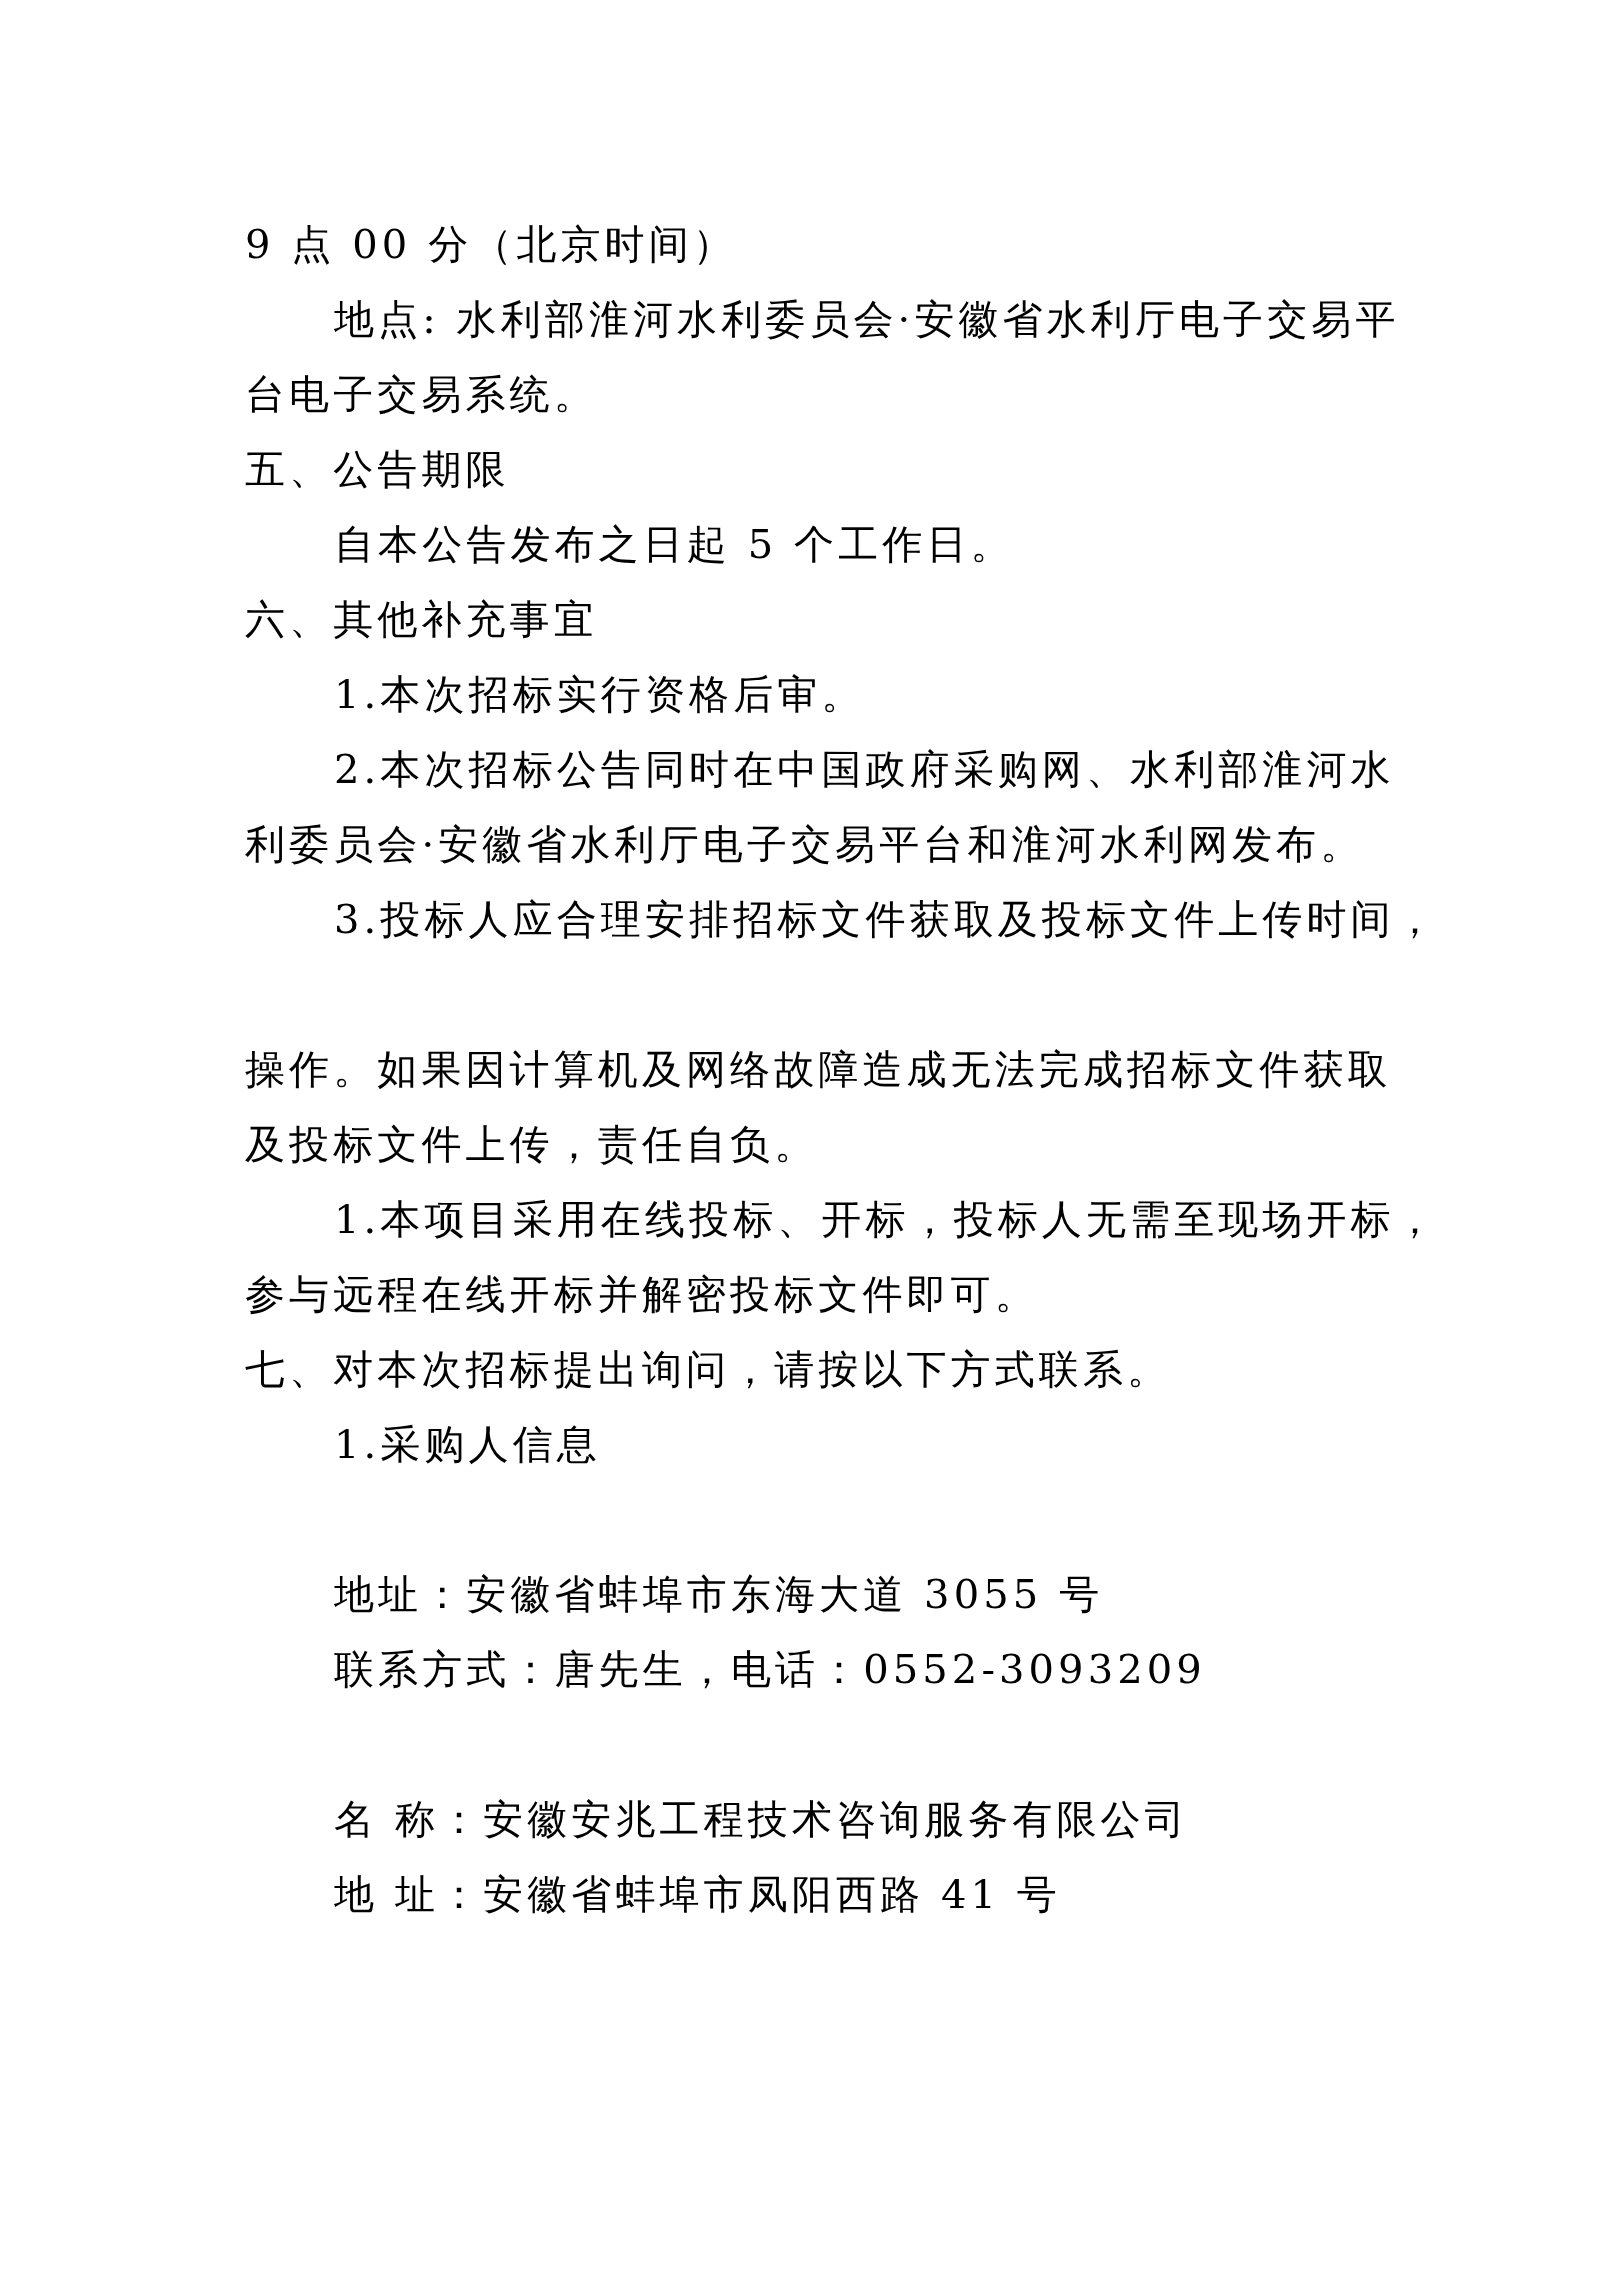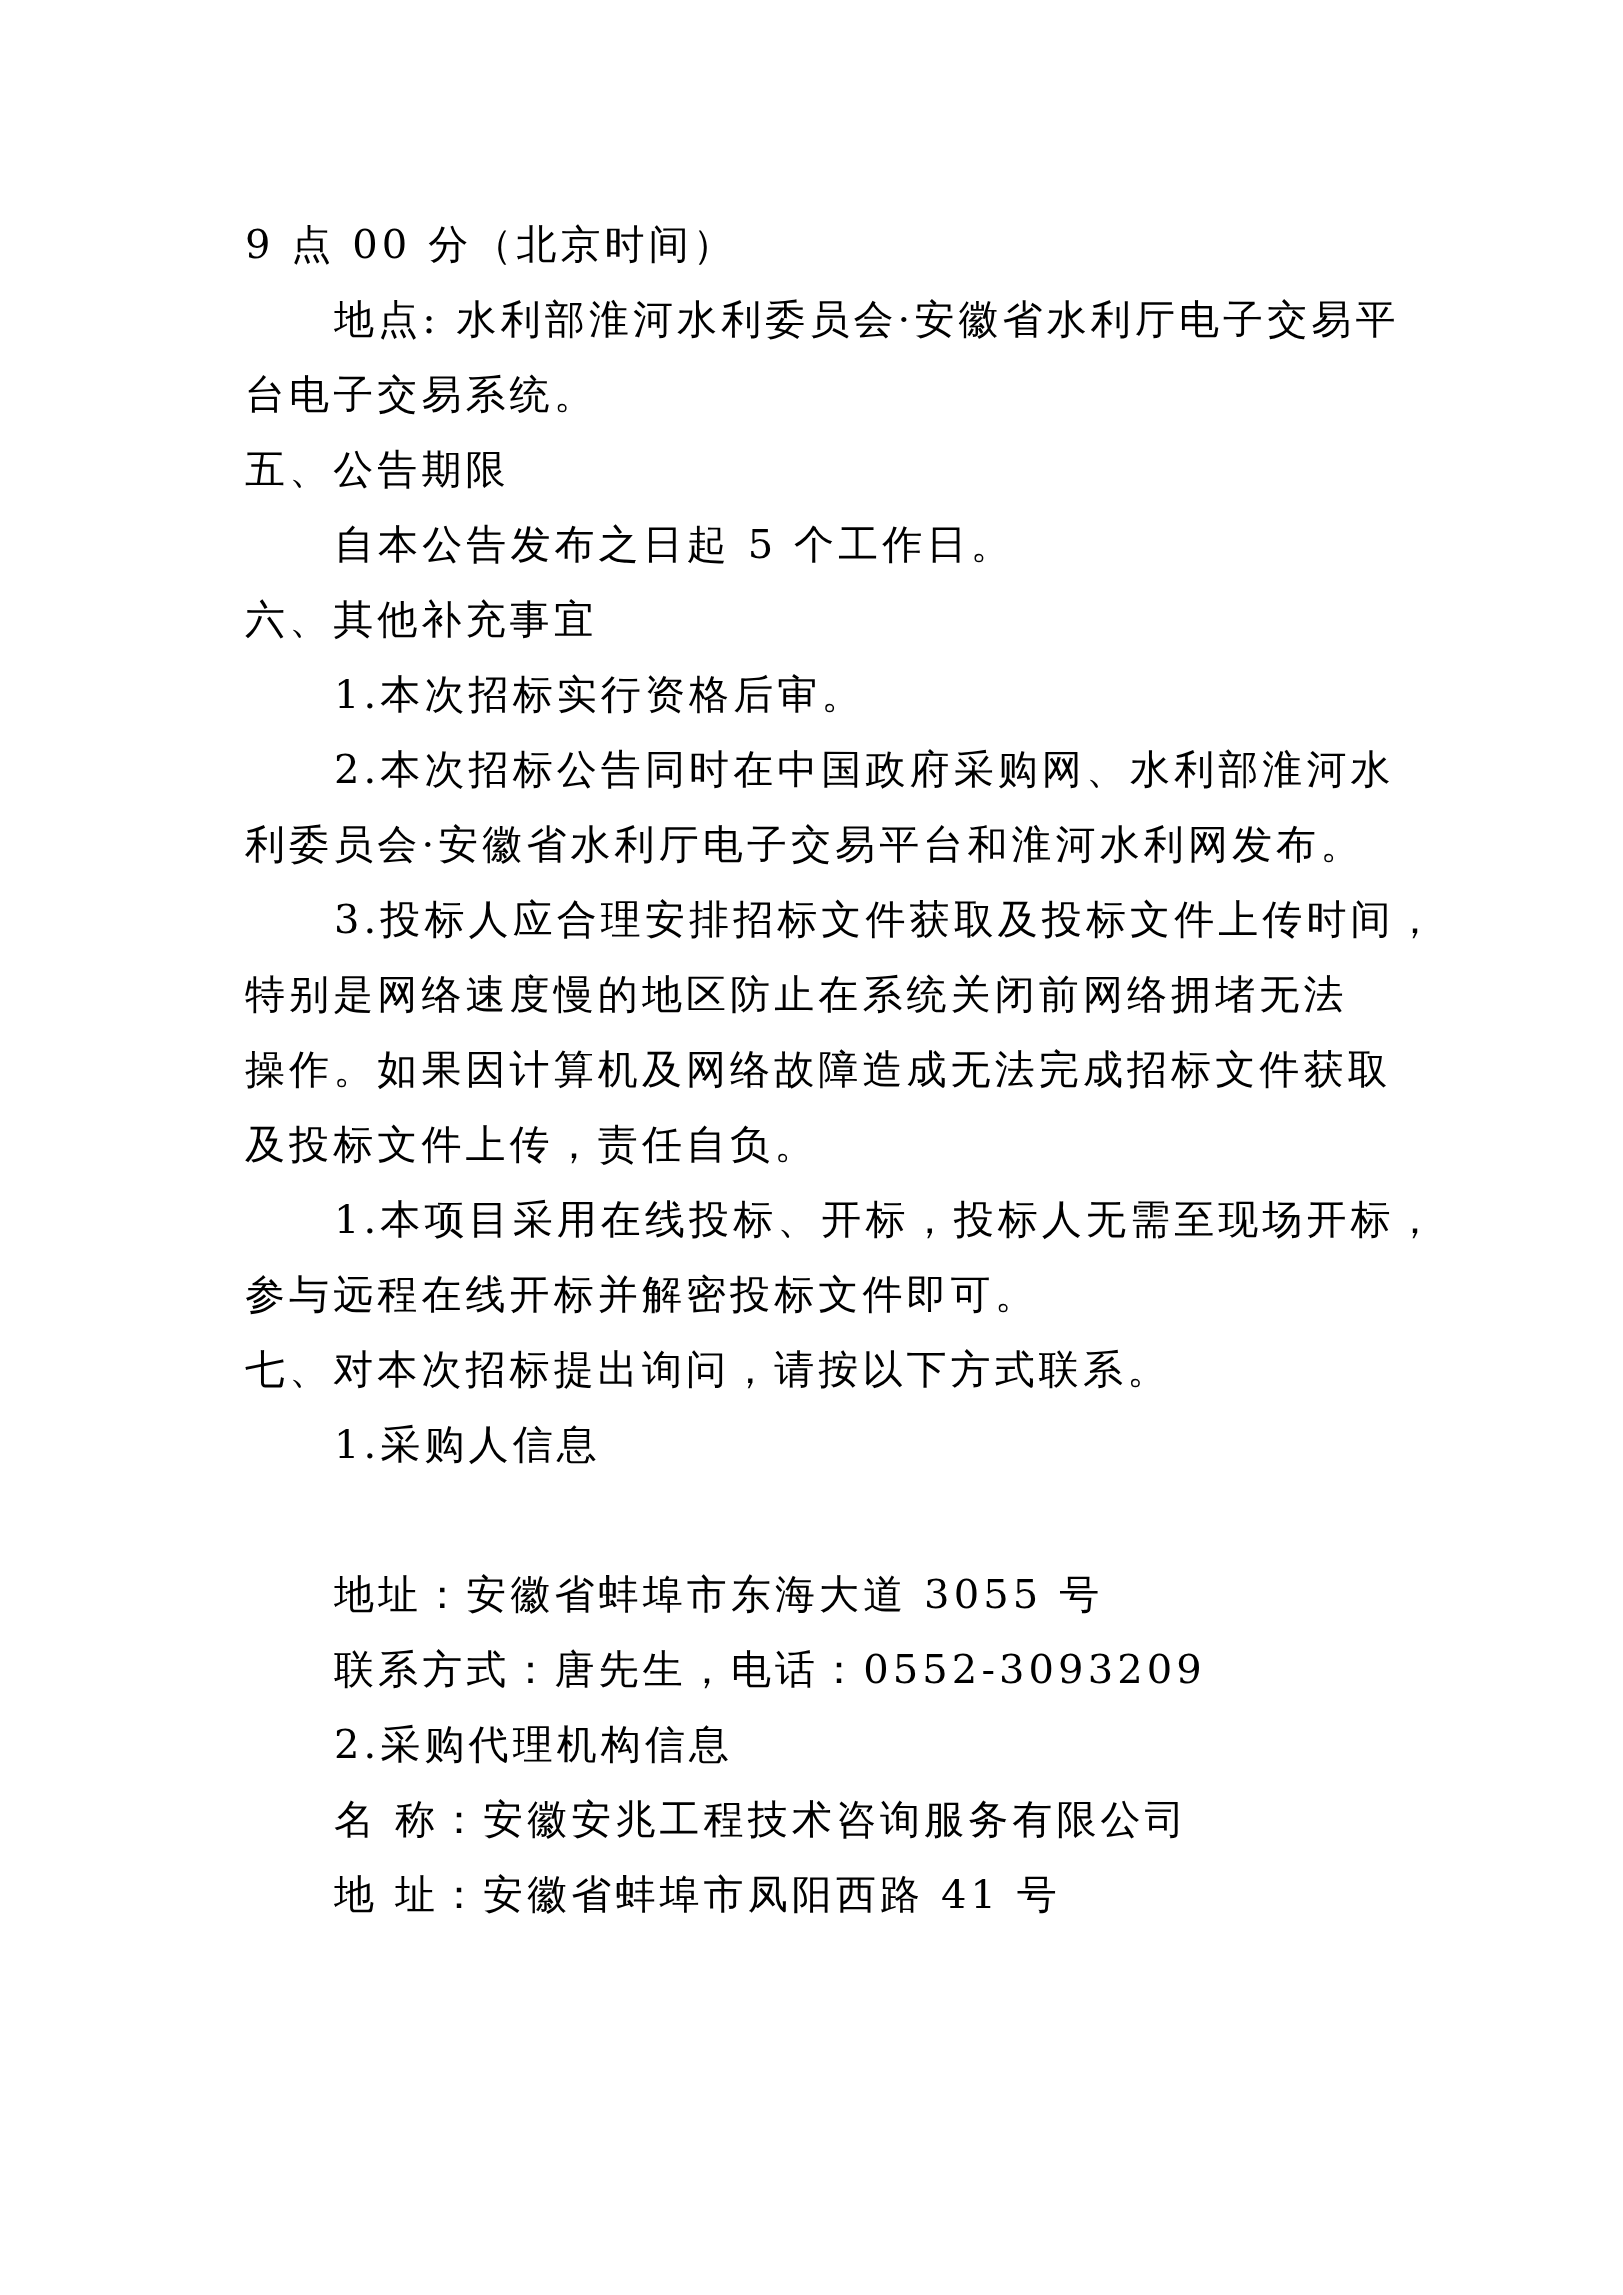--- a/index.html
+++ b/index.html
@@ -26,26 +26,24 @@
   <div class="line" style="top:220px">9 点 00 分（北京时间）</div>
   <div class="line indent" style="top:295px">地点: 水利部淮河水利委员会·安徽省水利厅电子交易平</div>
   <div class="line" style="top:370px">台电子交易系统。</div>
   <div class="line" style="top:445px">五、公告期限</div>
   <div class="line indent" style="top:520px">自本公告发布之日起 5 个工作日。</div>
   <div class="line" style="top:595px">六、其他补充事宜</div>
   <div class="line indent" style="top:670px">1.本次招标实行资格后审。</div>
   <div class="line indent" style="top:745px">2.本次招标公告同时在中国政府采购网、水利部淮河水</div>
   <div class="line" style="top:820px">利委员会·安徽省水利厅电子交易平台和淮河水利网发布。</div>
   <div class="line indent" style="top:895px">3.投标人应合理安排招标文件获取及投标文件上传时间，</div>
-  <div class="line" style="top:970px">特别是网络速度慢的地区防止在系统关闭前网络拥堵无法</div>
   <div class="line" style="top:1045px">操作。如果因计算机及网络故障造成无法完成招标文件获取</div>
   <div class="line" style="top:1120px">及投标文件上传，责任自负。</div>
   <div class="line indent" style="top:1195px">1.本项目采用在线投标、开标，投标人无需至现场开标，</div>
   <div class="line" style="top:1345px">七、对本次招标提出询问，请按以下方式联系。</div>
   <div class="line" style="top:1270px">参与远程在线开标并解密投标文件即可。</div>
   <div class="line indent" style="top:1420px">1.采购人信息</div>
   <div class="line indent" style="top:1570px">地址：安徽省蚌埠市东海大道 3055 号</div>
   <div class="line indent" style="top:1645px">联系方式：唐先生，电话：0552-3093209</div>
-  <div class="line indent" style="top:1720px">2.采购代理机构信息</div>
   <div class="line indent" style="top:1795px">名  称：安徽安兆工程技术咨询服务有限公司</div>
   <div class="line indent" style="top:1870px">地    址：安徽省蚌埠市凤阳西路 41 号</div>
 </div>
 
 
 </body></html>

